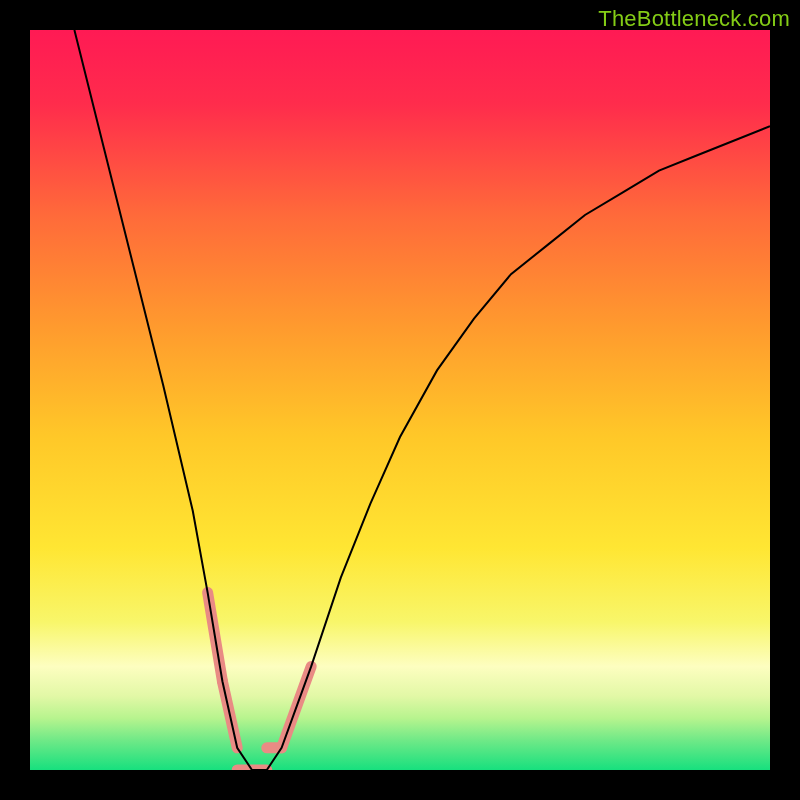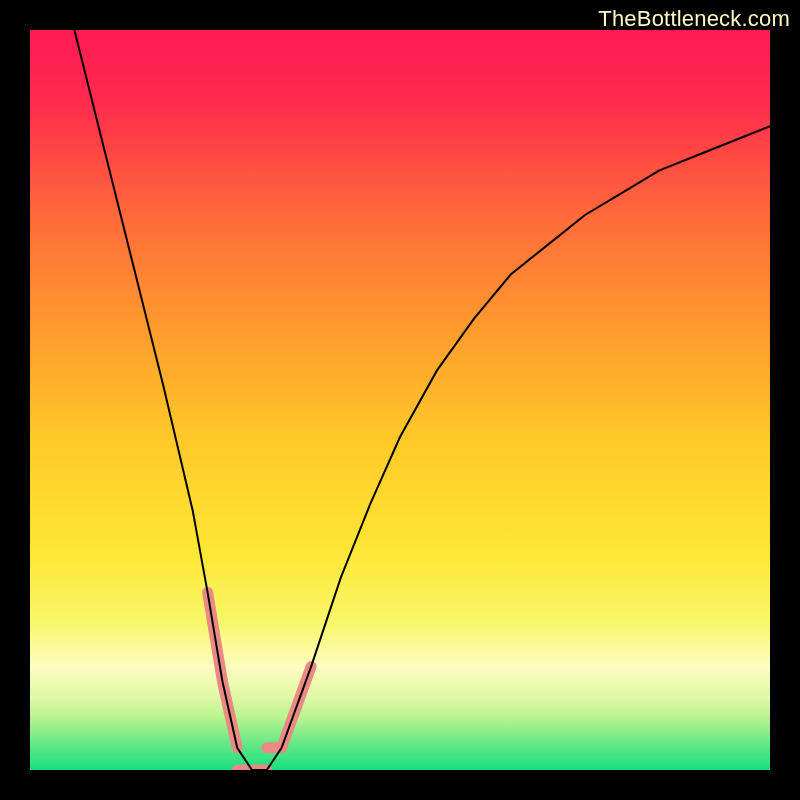--- a/index.html
+++ b/index.html
@@ -16,21 +16,21 @@
     top: 0;
     left: 0;
     width: 800px;
     height: 800px;
     background: #000;
   }
   .attribution {
     position: absolute;
     top: 6px;
     right: 10px;
-    color: #fef9c3;
+    color: #84cc16;
     font-size: 22px;
     font-weight: 400;
     letter-spacing: 0.2px;
     z-index: 20;
   }
   svg.plot {
     position: absolute;
     top: 30px;
     left: 30px;
     width: 740px;

